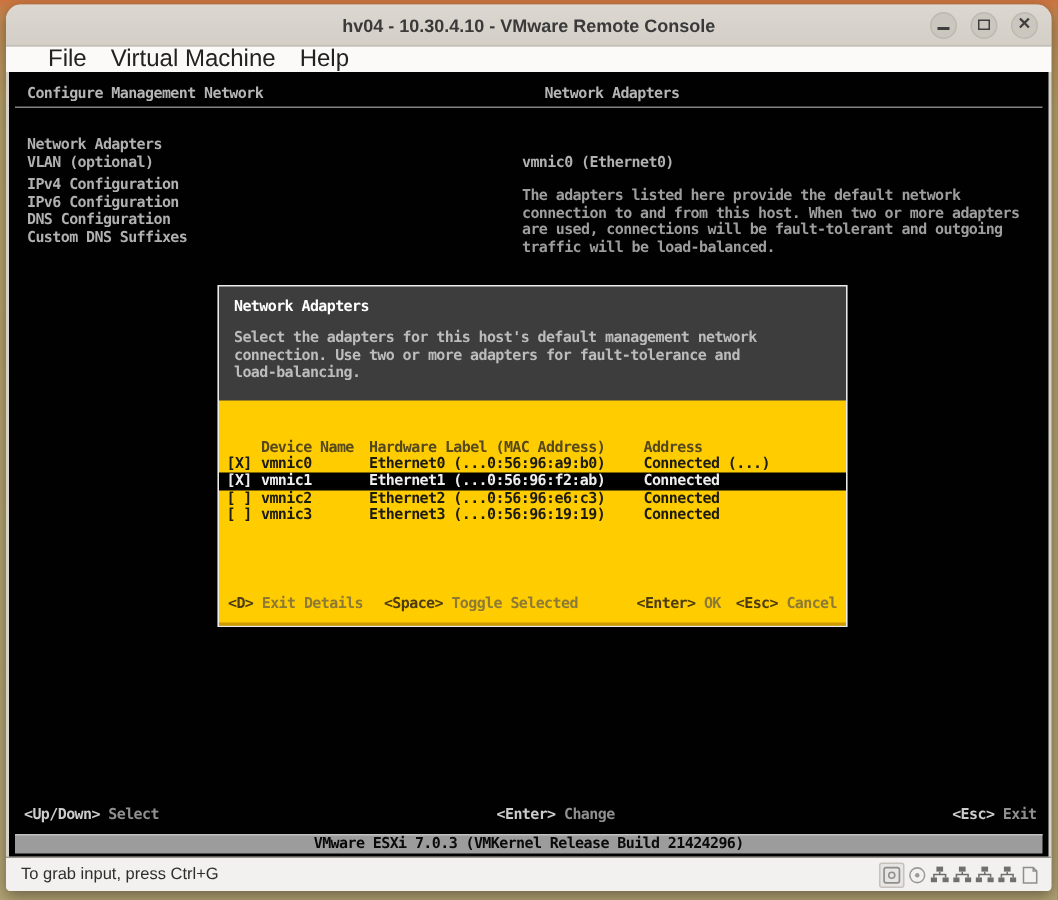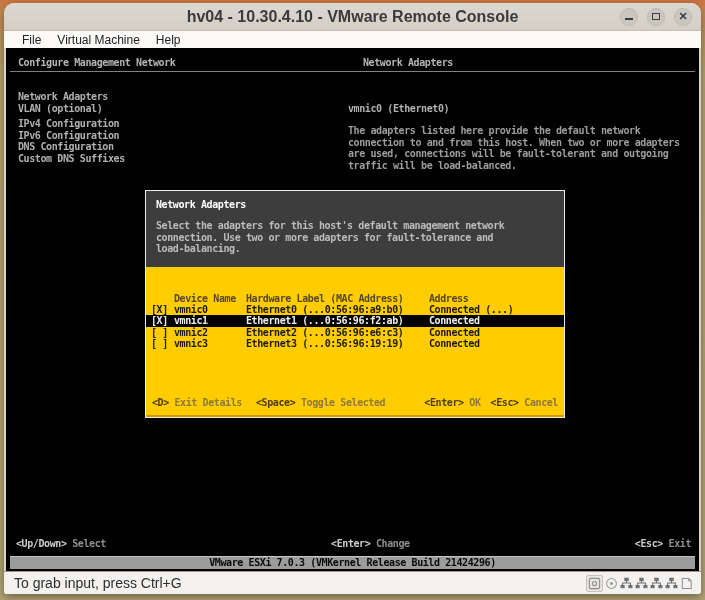--- a/index.html
+++ b/index.html
@@ -17,35 +17,35 @@
     box-shadow:0 3px 10px rgba(0,0,0,.4);
     display:flex; flex-direction:column; overflow:hidden;
   }
   .titlebar {
     height:28px; background:linear-gradient(180deg,#dcd8d1,#d3cfc7);
     display:flex; align-items:center; position:relative; flex:0 0 auto;
     border-bottom:1px solid #c2beb6;
   }
   .title {
     position:absolute; left:0; right:0; text-align:center;
-    font-size:16px; font-weight:bold; color:#3a3a3a; pointer-events:none;
+    font-size:12px; font-weight:bold; color:#3a3a3a; pointer-events:none;
   }
   .winbtns { margin-left:auto; display:flex; gap:9px; padding-right:9px; z-index:2; }
   .winbtn {
     width:18px; height:18px; border-radius:50%;
     background:#cbc7bf; border:1px solid #bdb9b1;
     display:flex; align-items:center; justify-content:center;
   }
   .glyph-min  { width:8px; height:2px; background:#3f3f3f; margin-top:5px;}
   .glyph-max  { width:8px; height:7px; border:1.4px solid #3f3f3f; background:transparent; }
   .glyph-close{ font-size:11px; color:#3f3f3f; line-height:1; font-weight:bold;}
 
   .menubar {
     height:17px; background:#fbfaf9; display:flex; align-items:center;
-    font-size:12px; color:#222; padding-left:10px; flex:0 0 auto;
+    font-size:16px; color:#222; padding-left:20px; flex:0 0 auto;
   }
   .menu-item { padding:0 8px; height:100%; display:flex; align-items:center; }
 
   
   .console {
     flex:0 0 523px; background:#010101; margin:0 2px; position:relative;
     font-family:"DejaVu Sans Mono", monospace; font-weight:bold;
     font-size:10px; letter-spacing:-0.4px; line-height:11.5px;
     color:#b3b3b3;
   }
@@ -103,21 +103,21 @@
   .keybar .l { color:#8f8f8f; }
   .versionbar {
     position:absolute; top:508px; left:4px; right:4px; height:13px;
     background:#9c9c9c; border-top:1px solid #c2c2c2;
     text-align:center; color:#0a0a0a; line-height:12px;
   }
 
   
   .statusbar {
     flex:0 0 23px; background:#f3f1ef; border-top:1px solid #9a968f;
-    display:flex; align-items:center; font-size:14px; color:#2e2e2e;
+    display:flex; align-items:center; font-size:11px; color:#2e2e2e;
     padding:0 8px 0 10px;
   }
   .status-icons { margin-left:auto; display:flex; align-items:center; gap:2px; }
   .icon-box {
     background:#e7e5e1; border:1px solid #c6c2bb; border-radius:2px;
     padding:1px; display:flex; align-items:center;
   }
   .sicon { display:flex; align-items:center; }
 </style>
 </head>

